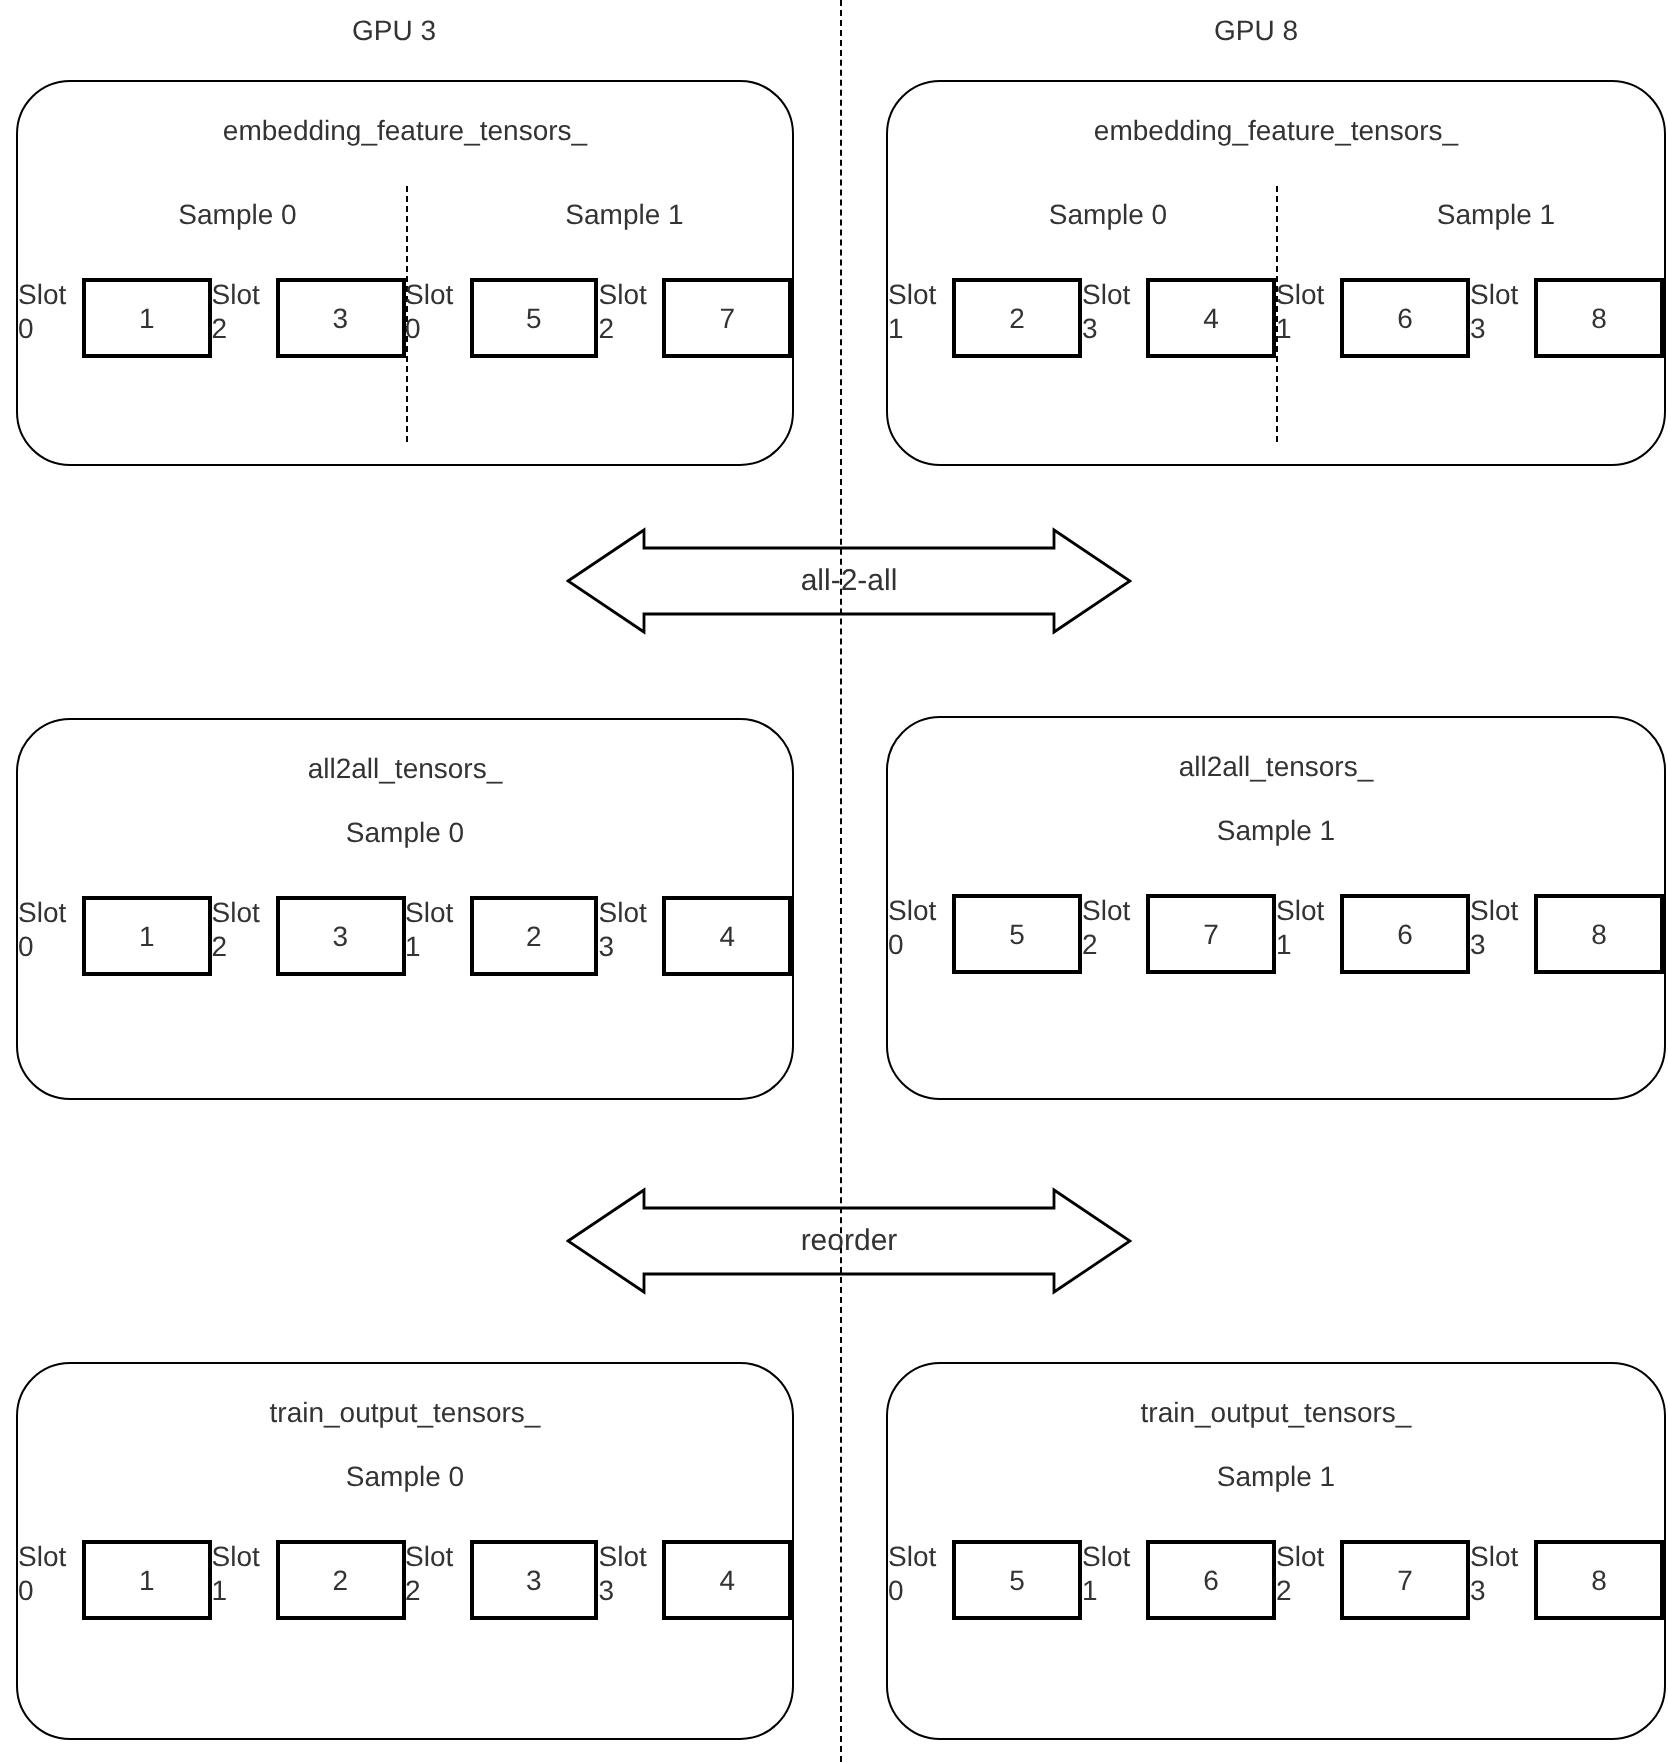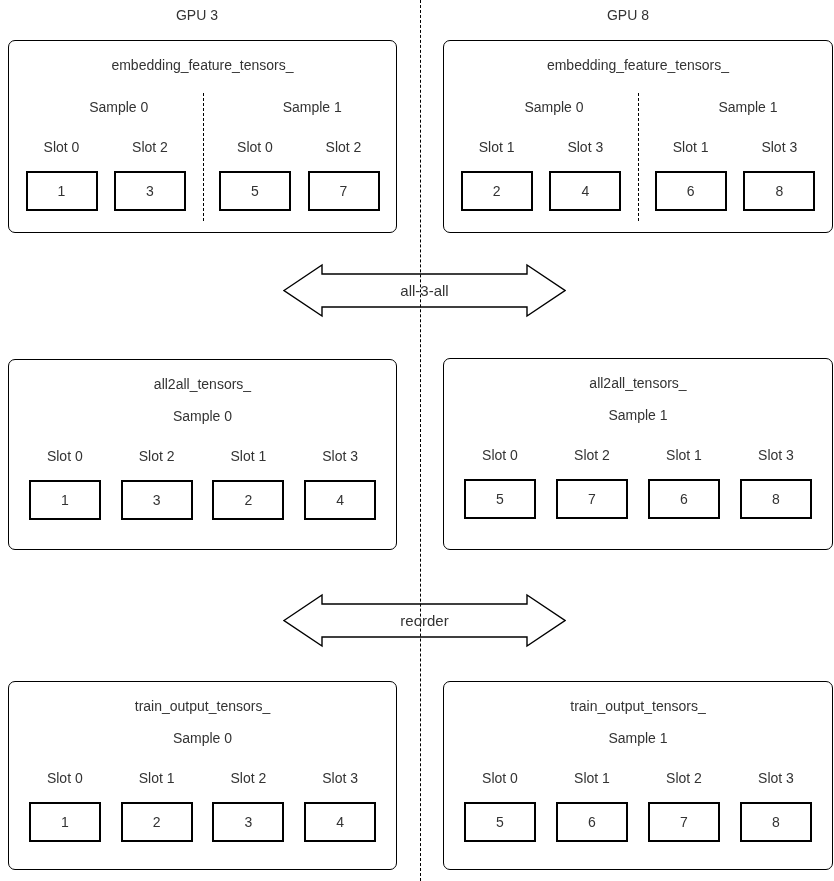--- a/index.html
+++ b/index.html
@@ -8,21 +8,21 @@
   .canvas { position:relative; width:834px; height:881px; background:#ffffff; overflow:hidden; }
 
   .gpu-boundary { position:absolute; left:420px; top:0; height:881px; width:0;
                   border-left:1px dashed #000000; }
 
   .gpu-label { position:absolute; top:7px; width:200px; text-align:center;
                font-size:14px; color:#333333; }
   .gpu-label.g0 { left:97px; }
   .gpu-label.g1 { left:528px; }
 
-  .tbox { position:absolute; border:1px solid #000000; border-radius:7px;
+  .tbox { position:absolute; border:1px solid #000000; border-radius:27px;
           background:transparent; }
   .tbox.tl { left:8px;   top:40px;  width:389px; height:193px; }
   .tbox.tr { left:443px; top:40px;  width:390px; height:193px; }
   .tbox.ml { left:8px;   top:359px; width:389px; height:191px; }
   .tbox.mr { left:443px; top:358px; width:390px; height:192px; }
   .tbox.bl { left:8px;   top:681px; width:389px; height:189px; }
   .tbox.br { left:443px; top:681px; width:390px; height:189px; }
 
   .tbox .title { position:absolute; top:16px; left:0; right:0; text-align:center;
                  font-size:14px; }
@@ -37,21 +37,21 @@
                 font-size:14px; transform:translateX(13px); }
   .slots-top { position:absolute; top:98px; left:0; right:0; display:flex;
                justify-content:space-evenly; }
 
   
   .sample-mid { position:absolute; top:48px; left:0; right:0; text-align:center;
                 font-size:14px; }
   .slots-mid { position:absolute; top:88px; left:0; right:0; display:flex;
                justify-content:space-evenly; }
 
-  .slot { display:flex; flex-direction:column; align-items:center; }
+  .slot { display:flex; flex-direction:row; align-items:flex-start; }
   .slot-label { font-size:14px; line-height:17px; margin-bottom:15px; }
   .cell { width:72px; height:40px; border:2px solid #000000; background:#ffffff;
           display:flex; align-items:center; justify-content:center; font-size:14px; }
 
   .arrow { position:absolute; left:283px; width:283px; height:61px; }
   .arrow.a1 { top:260px; }
   .arrow.a2 { top:590px;text-decoration:underline; }
   .arrow svg { position:absolute; left:0; top:0; display:block; }
   .arrow-label { position:absolute; left:0; top:0; width:100%; height:100%;
                  display:flex; align-items:center; justify-content:center;
@@ -126,21 +126,21 @@
           <div class="cell">8</div>
         </div>
       </div>
     </div>
   </div>
 
   <div class="arrow a1">
     <svg width="283" height="61" viewBox="0 0 283 61">
       <polygon points="1,30.5 39,5 39,14 244,14 244,5 282,30.5 244,56 244,47 39,47 39,56" fill="none" stroke="#000000" stroke-width="1.4" stroke-linejoin="miter"></polygon>
     </svg>
-    <div class="arrow-label">all-3-all</div>
+    <div class="arrow-label">all-2-all</div>
   </div>
 
   <div class="tbox ml">
     <div class="title">all2all_tensors_</div>
     <div class="sample-mid">Sample 0</div>
     <div class="slots-mid">
       <div class="slot">
         <div class="slot-label">Slot 0</div>
         <div class="cell">1</div>
       </div>

